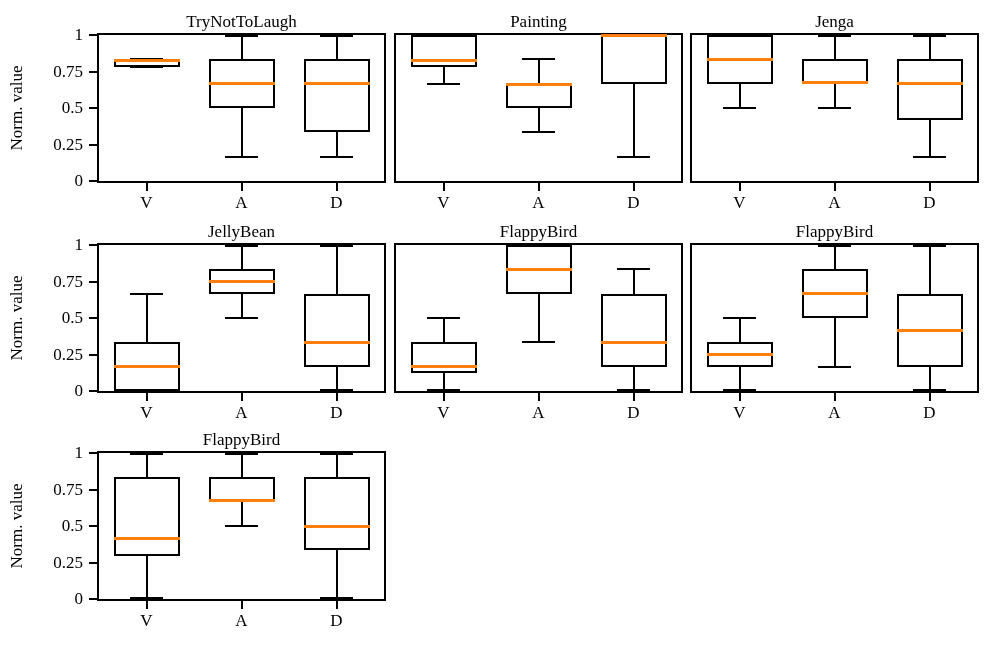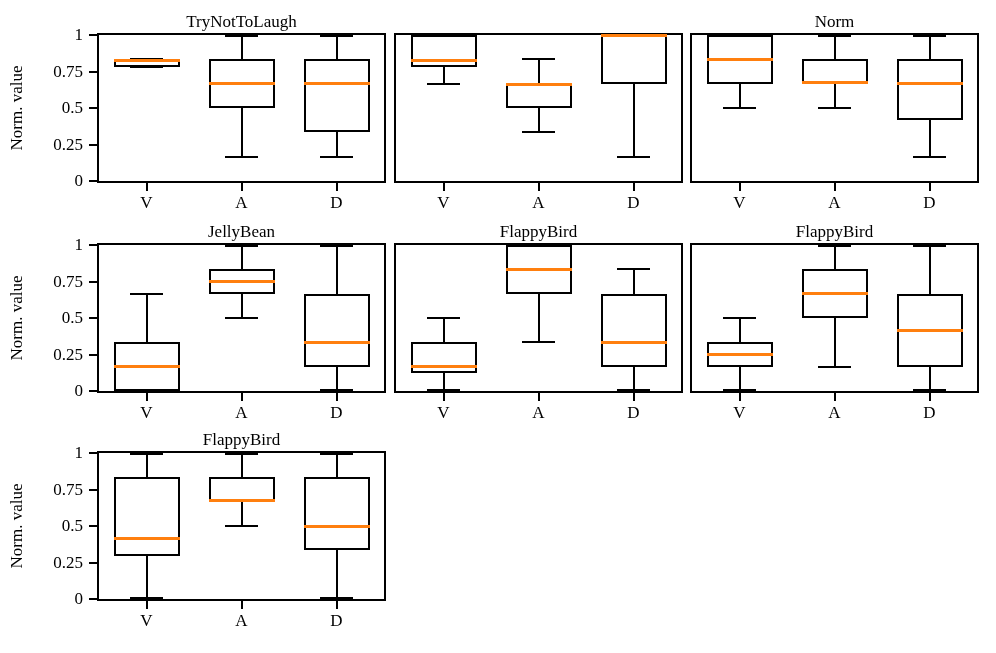--- a/index.html
+++ b/index.html
@@ -85,20 +85,21 @@
       <div class="ytick-label" style="left: -64px; top: 102.5px; width: 50px;">0.25</div>
       <div class="tickmark" style="left: -8px; top: 74px; width: 8px; height: 2px;"></div>
       <div class="ytick-label" style="left: -64px; top: 66px; width: 50px;">0.5</div>
       <div class="tickmark" style="left: -8px; top: 37.5px; width: 8px; height: 2px;"></div>
       <div class="ytick-label" style="left: -64px; top: 29.5px; width: 50px;">0.75</div>
       <div class="tickmark" style="left: -8px; top: 1px; width: 8px; height: 2px;"></div>
       <div class="ytick-label" style="left: -64px; top: -7px; width: 50px;">1</div>
       <div class="ylabel" style="left: -154px; top: 64px; width: 150px; height: 22px;">Norm. value</div>
     </div>
     <div class="subplot" style="left: 394px; top: 33px; width: 289px; height: 150px;">
+      <div class="title" style="left: 0px; top: -21px; width: 289px;">Painting</div>
       <div class="plot" style="width: 289px; height: 150px; background: rgb(255, 255, 255); border-color: rgb(0, 0, 0);">
         <div class="whisker" style="left: 46.5px; top: 32.12px; width: 2px; height: 16.498px; background: rgb(0, 0, 0);"></div>
         <div class="cap" style="left: 31px; top: 0px; width: 33px; height: 2px; background: rgb(0, 0, 0);"></div>
         <div class="cap" style="left: 31px; top: 47.618px; width: 33px; height: 2px; background: rgb(0, 0, 0);"></div>
         <div class="boxrect" style="left: 14.5px; top: 0px; width: 66px; height: 32.12px; border-color: rgb(0, 0, 0);"></div>
         <div class="median" style="left: 14.5px; top: 24.05px; width: 66px; height: 3px; background: rgb(255, 127, 14);"></div>
         <div class="whisker" style="left: 141.5px; top: 24.382px; width: 2px; height: 24.236px; background: rgb(0, 0, 0);"></div>
         <div class="whisker" style="left: 141.5px; top: 73px; width: 2px; height: 24.382px; background: rgb(0, 0, 0);"></div>
         <div class="cap" style="left: 126px; top: 23.382px; width: 33px; height: 2px; background: rgb(0, 0, 0);"></div>
         <div class="cap" style="left: 126px; top: 96.382px; width: 33px; height: 2px; background: rgb(0, 0, 0);"></div>
@@ -111,21 +112,21 @@
         <div class="median" style="left: 204.5px; top: -1px; width: 66px; height: 3px; background: rgb(255, 127, 14);"></div>
       </div>
       <div class="tickmark" style="left: 48.5px; top: 150px; width: 2px; height: 8px;"></div>
       <div class="xtick-label" style="left: 19.5px; top: 161px; width: 60px;">V</div>
       <div class="tickmark" style="left: 143.5px; top: 150px; width: 2px; height: 8px;"></div>
       <div class="xtick-label" style="left: 114.5px; top: 161px; width: 60px;">A</div>
       <div class="tickmark" style="left: 238.5px; top: 150px; width: 2px; height: 8px;"></div>
       <div class="xtick-label" style="left: 209.5px; top: 161px; width: 60px;">D</div>
     </div>
     <div class="subplot" style="left: 690px; top: 33px; width: 289px; height: 150px;">
-      <div class="title" style="left: 0px; top: -21px; width: 289px;">Norm</div>
+      <div class="title" style="left: 0px; top: -21px; width: 289px;">Jenga</div>
       <div class="plot" style="width: 289px; height: 150px; background: rgb(255, 255, 255); border-color: rgb(0, 0, 0);">
         <div class="whisker" style="left: 46.5px; top: 48.618px; width: 2px; height: 24.382px; background: rgb(0, 0, 0);"></div>
         <div class="cap" style="left: 31px; top: 0px; width: 33px; height: 2px; background: rgb(0, 0, 0);"></div>
         <div class="cap" style="left: 31px; top: 72px; width: 33px; height: 2px; background: rgb(0, 0, 0);"></div>
         <div class="boxrect" style="left: 14.5px; top: 0px; width: 66px; height: 48.618px; border-color: rgb(0, 0, 0);"></div>
         <div class="median" style="left: 14.5px; top: 22.882px; width: 66px; height: 3px; background: rgb(255, 127, 14);"></div>
         <div class="whisker" style="left: 141.5px; top: 0px; width: 2px; height: 24.382px; background: rgb(0, 0, 0);"></div>
         <div class="whisker" style="left: 141.5px; top: 48.618px; width: 2px; height: 24.382px; background: rgb(0, 0, 0);"></div>
         <div class="cap" style="left: 126px; top: 0px; width: 33px; height: 2px; background: rgb(0, 0, 0);"></div>
         <div class="cap" style="left: 126px; top: 72px; width: 33px; height: 2px; background: rgb(0, 0, 0);"></div>

